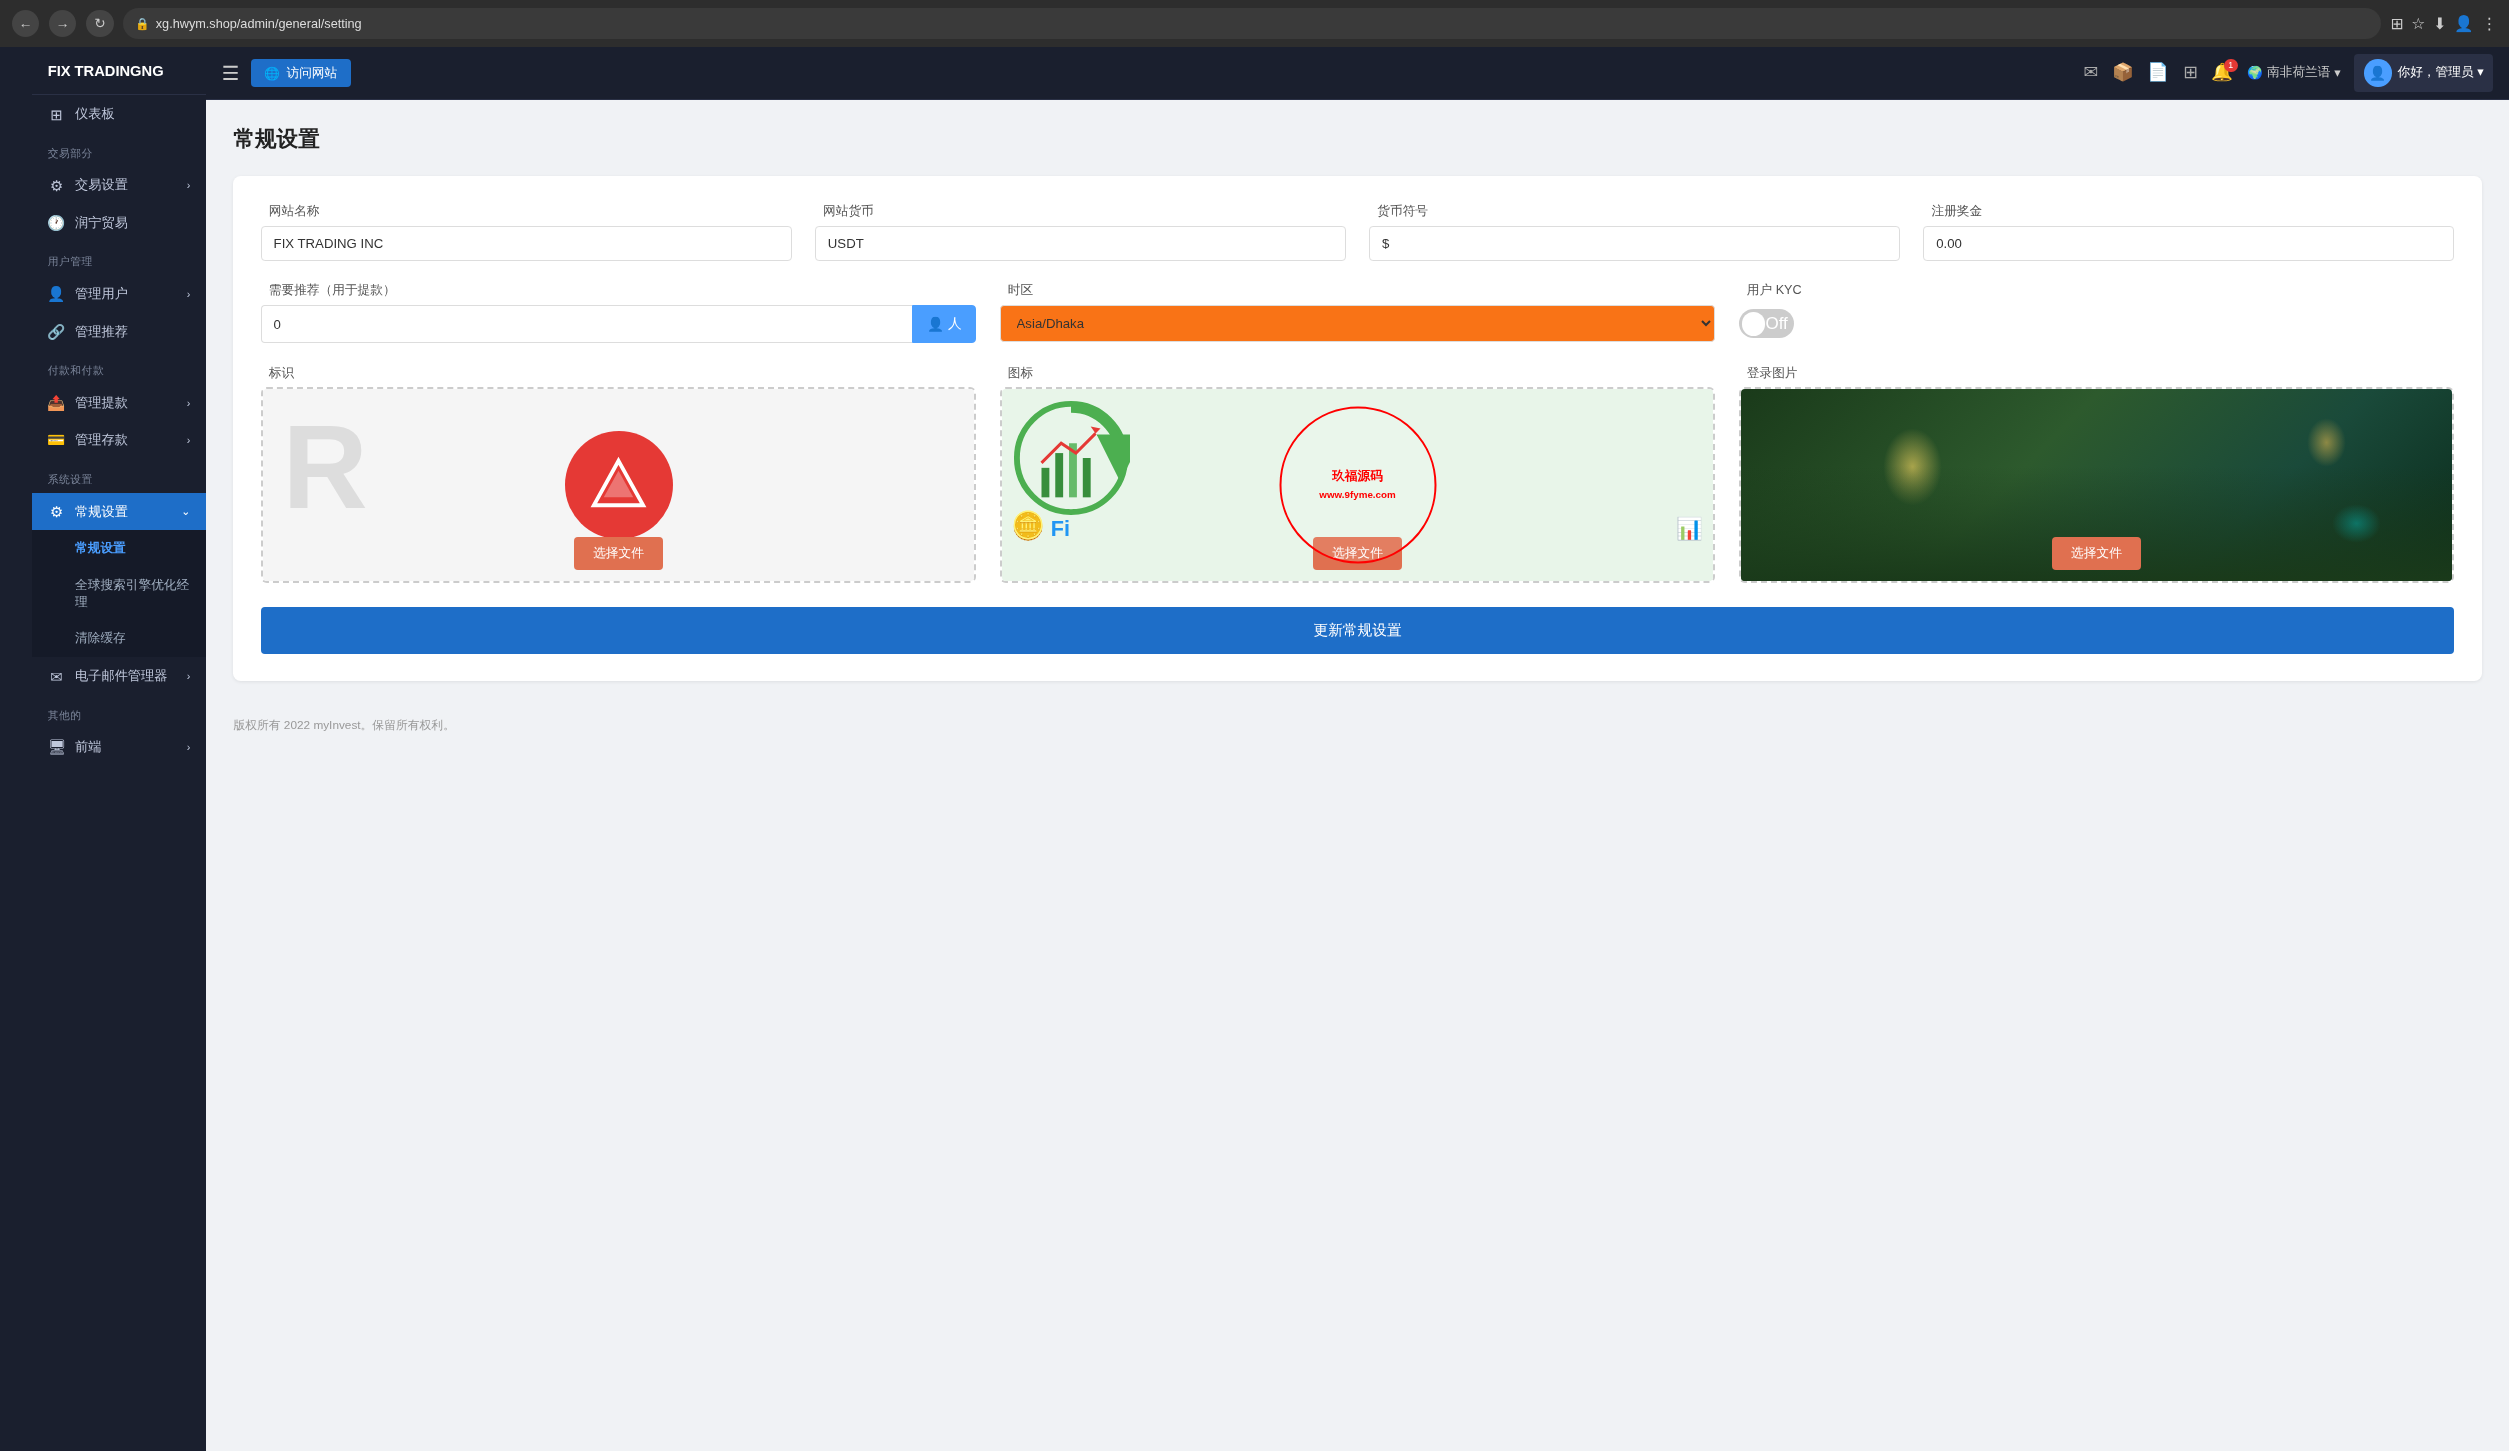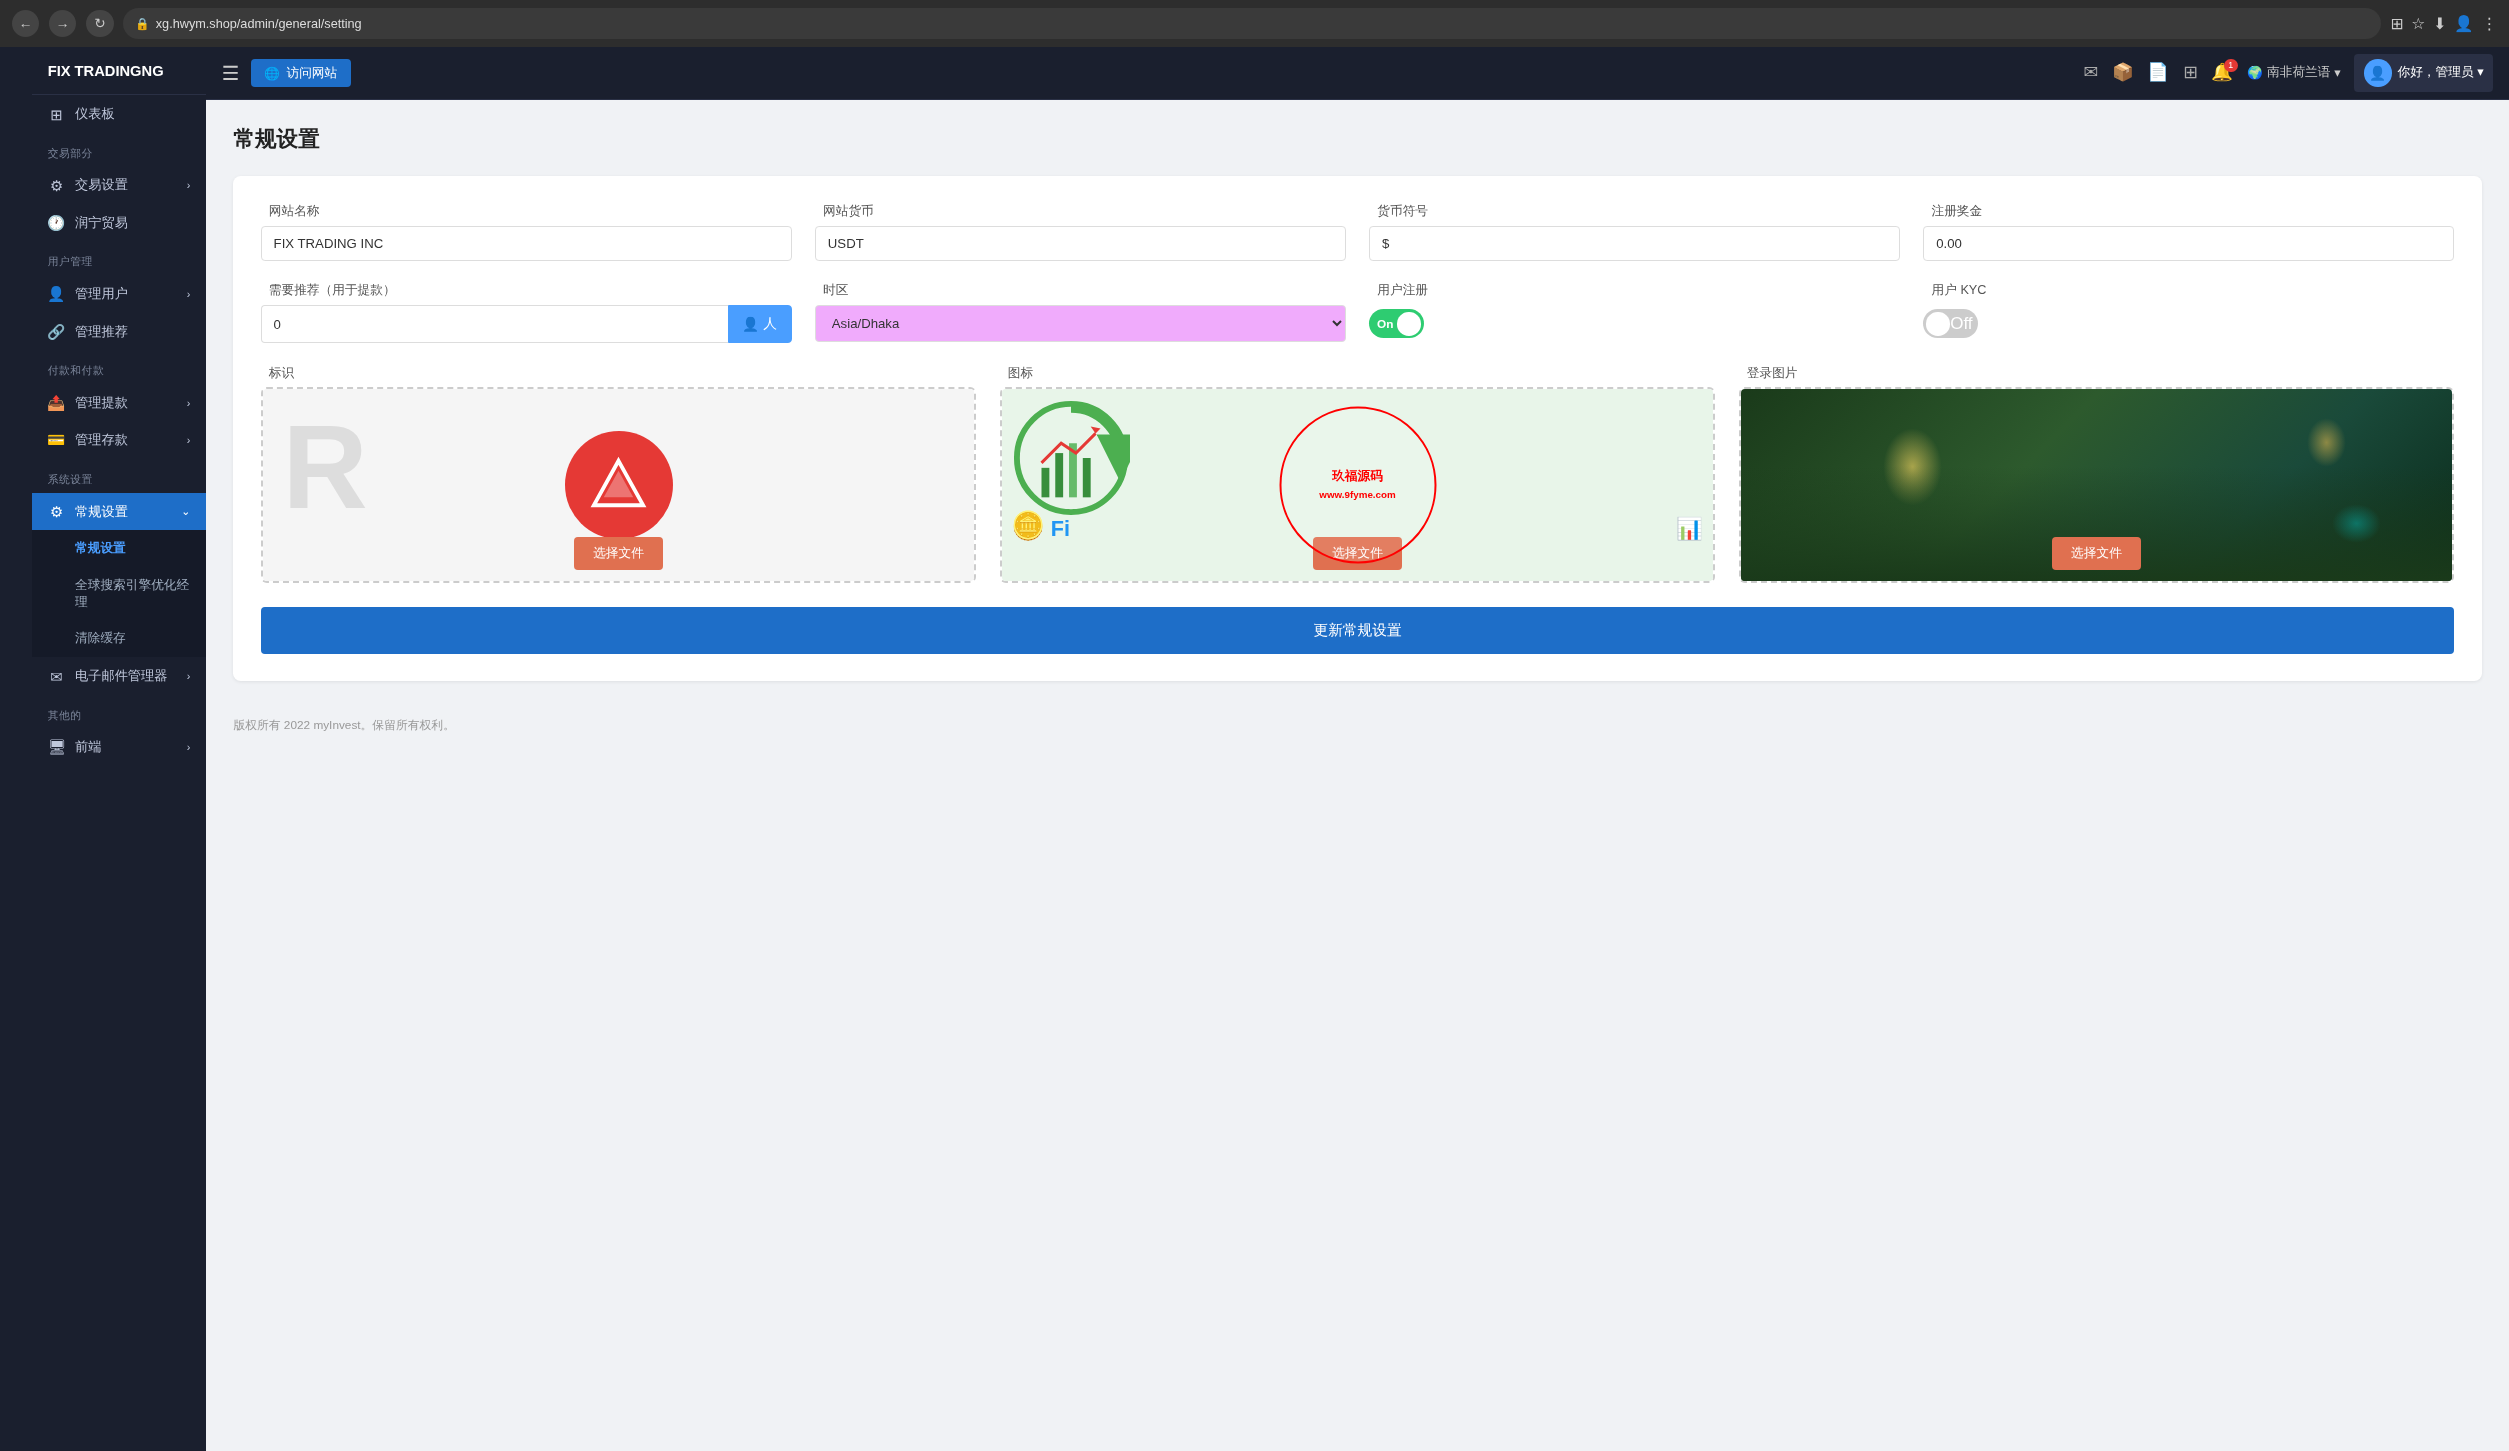--- a/index.html
+++ b/index.html
@@ -176,21 +176,21 @@
       outline: none;
       background: #fff;
     }
     .form-select {
       border: 1px solid #ddd;
       border-radius: 3.9px;
       padding: 8.8px 11.8px;
       font-size: 13.2px;
       color: #333;
       outline: none;
-      background: #f0abfc;
+      background: #f97316;
       appearance: auto;
     }
 
     
     .input-group { display: flex; }
     .input-group .form-input { flex: 1; border-right: none; border-radius: 3.9px 0 0 3.9px; }
     .input-group-btn {
       background: #4a9eff;
       border: 1px solid #4a9eff;
       color: #fff;
@@ -480,31 +480,20 @@
           <div class="form-group">
             <label class="form-label">时区</label>
             <select class="form-select">
               <option value="Asia/Dhaka" selected="">Asia/Dhaka</option>
               <option value="UTC">UTC</option>
               <option value="Asia/Shanghai">Asia/Shanghai</option>
               <option value="America/New_York">America/New_York</option>
             </select>
           </div>
           <div class="form-group">
-            <label class="form-label">用户注册</label>
-            <div class="toggle-group">
-              <div class="toggle" style="cursor:pointer;">
-                <div class="toggle-slider on">
-                  <span class="toggle-label-on">On</span>
-                  <div class="toggle-knob on"></div>
-                </div>
-              </div>
-            </div>
-          </div>
-          <div class="form-group">
             <label class="form-label">用户 KYC</label>
             <div class="toggle-group">
               <div class="toggle" style="cursor:pointer;">
                 <div class="toggle-slider off">
                   <span class="toggle-label-off">Off</span>
                   <div class="toggle-knob off"></div>
                 </div>
               </div>
             </div>
           </div>

